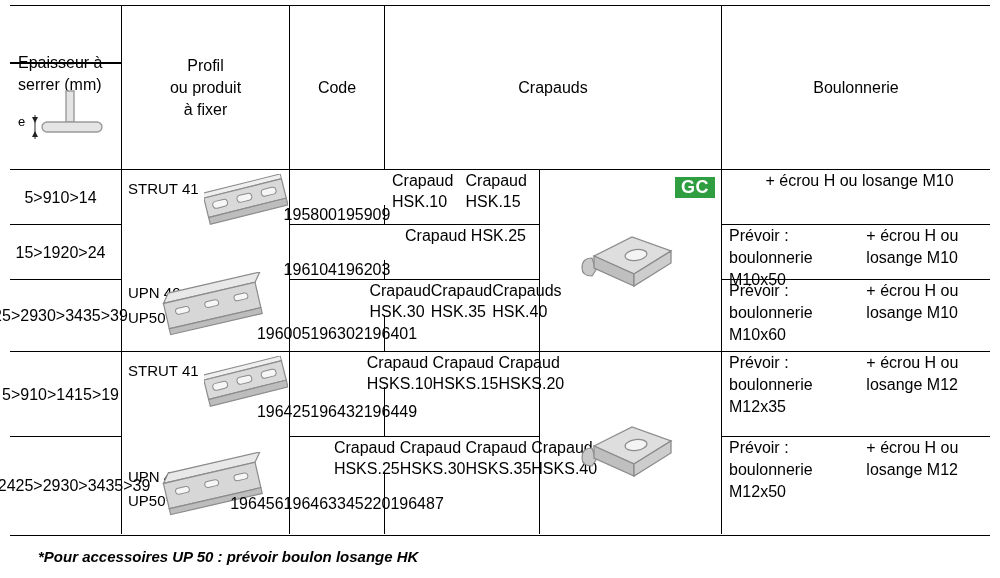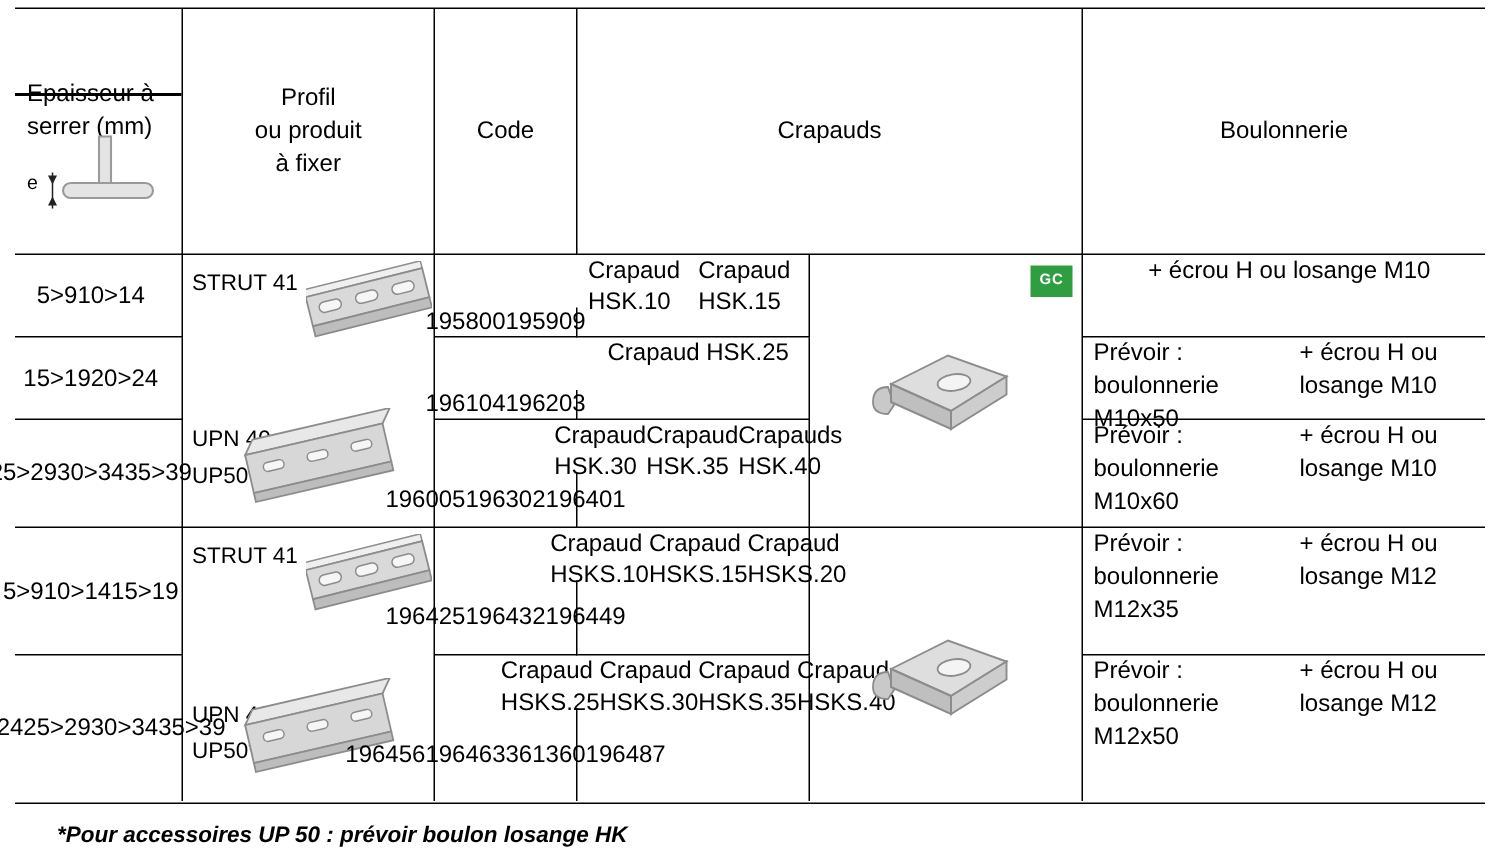--- a/index.html
+++ b/index.html
@@ -30,21 +30,21 @@
   .th-title { position:absolute; left:8px; top:6px; white-space:pre-line; line-height:22px; font-size:16px;margin-top:40px; }
   .th-rule { position:absolute; left:0; top:56px; width:100%; height:1.5px; background:#000; }
   .th-diagram { position:absolute; left:8px; top:80px; width:100px; height:60px; }
   .e-label { position:absolute; left:0; top:28px; font-size:13px; }
   .th-diagram svg { position:absolute; left:12px; top:0; }
   .profil-label { position:absolute; left:6px; font-weight:normal; font-size:15px; }
   .profil-svg { position:absolute; }
   .badge {
     position:absolute; top:7px; right:6px;
     background:var(--badge_bg,#2f9e41); color:var(--badge_text,#fff);
-    font-weight:bold; font-size:10px; line-height:14px;
+    font-weight:bold; font-size:18px; line-height:14px;
     padding:3px 6px 4px 6px; letter-spacing:0.5px;
   }
   .crapaud-svg { position:absolute; }
   .footnote { position:absolute; left:38px; top:548px; font-style:italic; font-size:15px;font-weight:bold; }
 </style>
 </head>
 <body>
 
 <div class="tbl">
 
@@ -168,21 +168,21 @@
     <div>196401</div>
   </div>
   <div class="cell br bb vlist code-col" style="grid-column:3;grid-row:5">
     <div>196425</div>
     <div>196432</div>
     <div>196449</div>
   </div>
   <div class="cell br vlist code-col" style="grid-column:3;grid-row:6">
     <div>196456</div>
     <div>196463</div>
-    <div>361360</div>
+    <div>345220</div>
     <div>196487</div>
   </div>
 
   <div class="cell br bb vlist name-col" style="grid-column:4;grid-row:2">
     <div>Crapaud HSK.10</div>
     <div>Crapaud HSK.15</div>
   </div>
   <div class="cell br bb vlist name-col" style="grid-column:4;grid-row:3">
     <div>Crapaud HSK.25</div>
   </div>

